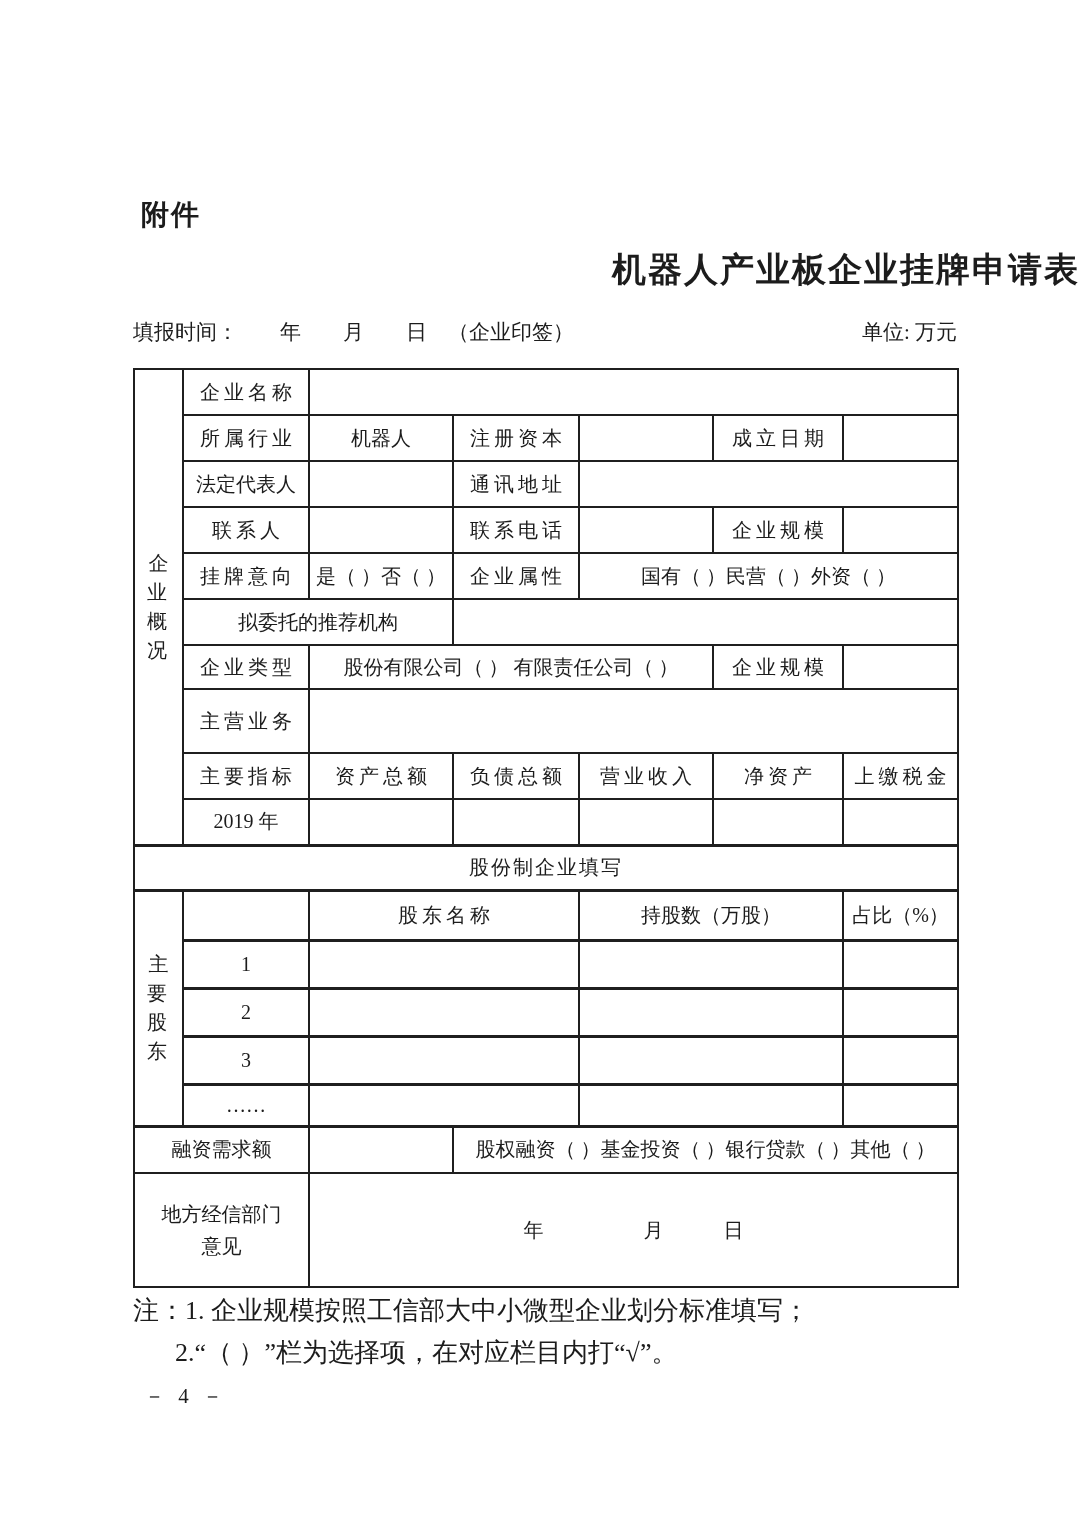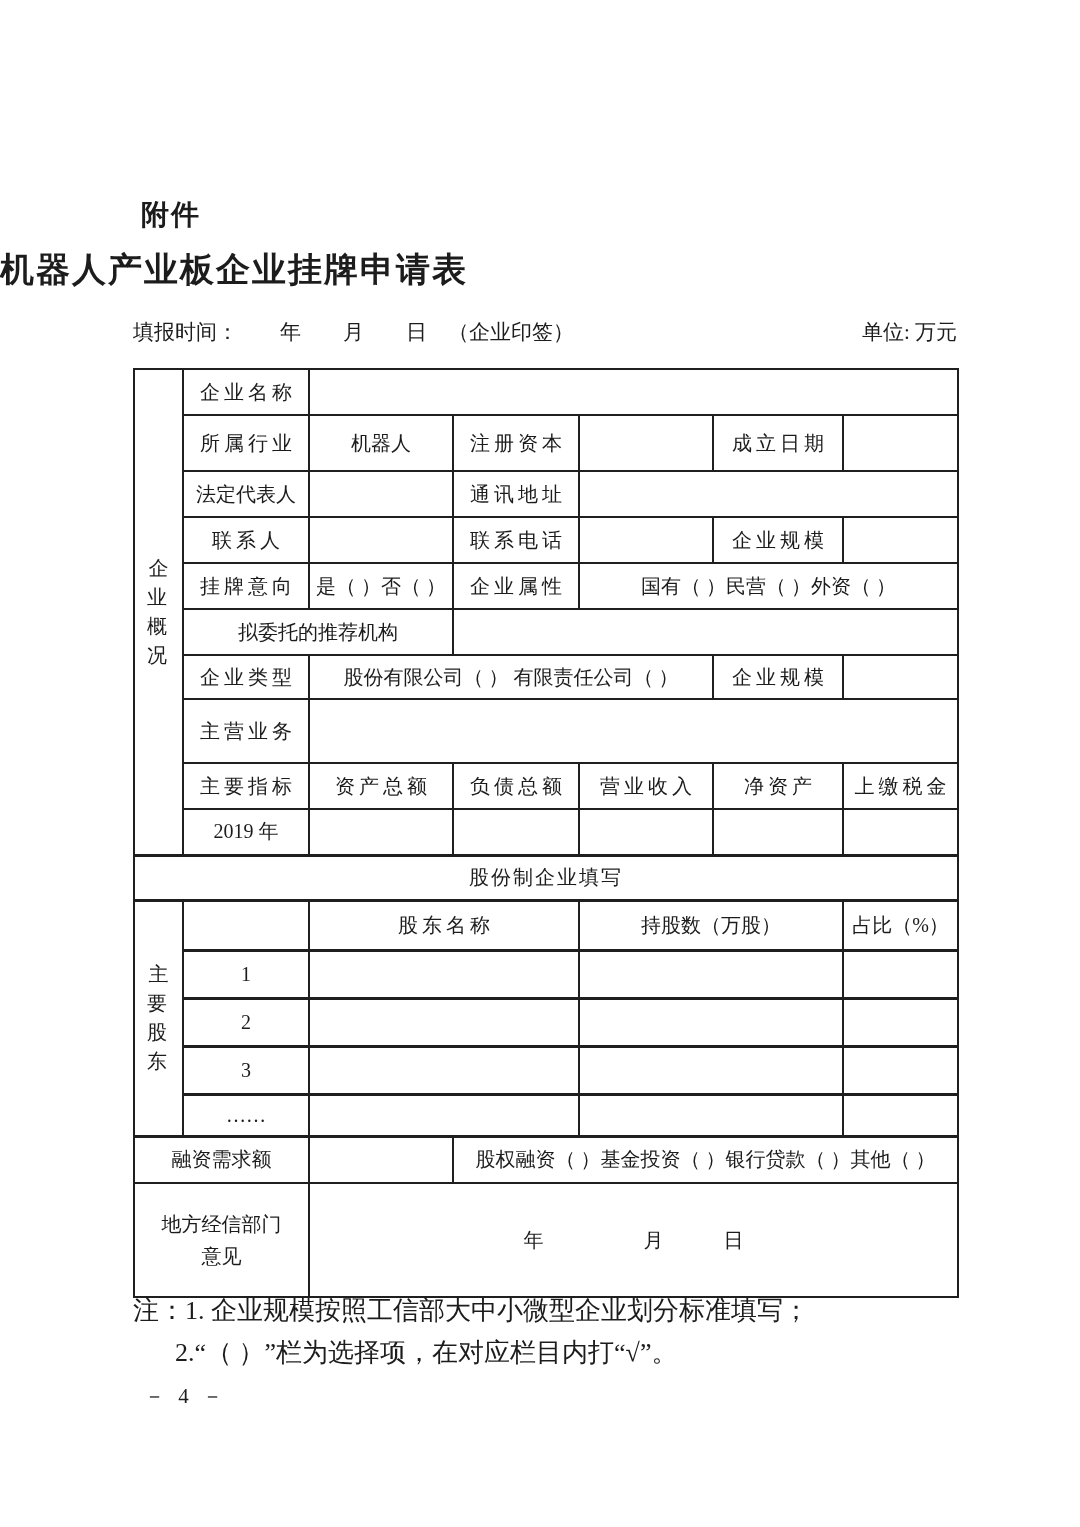--- a/index.html
+++ b/index.html
@@ -13,21 +13,21 @@
   }
   .page { position: absolute; inset: 0; }
 
   .attachment {
     position: absolute; left: 141px; top: 196px;
     font-family: "Liberation Sans", sans-serif;
     font-size: 28px; font-weight: 600; letter-spacing: 2px;
   }
   .doc-title {
     position: absolute; left: 0; top: 247px; width: 1080px;
-    text-align: left;
+    text-align: right;
     font-family: "Liberation Sans", sans-serif;
     font-size: 34px; font-weight: bold; letter-spacing: 2px;
   }
   .meta-row {
     position: absolute; left: 133px; top: 318px; width: 824px;
     display: flex; justify-content: space-between; align-items: baseline;
     font-size: 21px;
   }
 
   table.form {
@@ -89,21 +89,21 @@
     </colgroup>
 
     <tbody>
         <tr style="height:46px">
       <td rowspan="10" class="vlabel">企业
 概况</td>
       <td class="ls">企业名称</td>
       <td colspan="5"></td>
     </tr>
 
-    <tr style="height:56px">
+    <tr style="height:46px">
       <td class="ls">所属行业</td>
       <td>机器人</td>
       <td class="ls">注册资本</td>
       <td></td>
       <td class="ls">成立日期</td>
       <td></td>
     </tr>
 
     <tr style="height:46px">
       <td>法定代表人</td>

